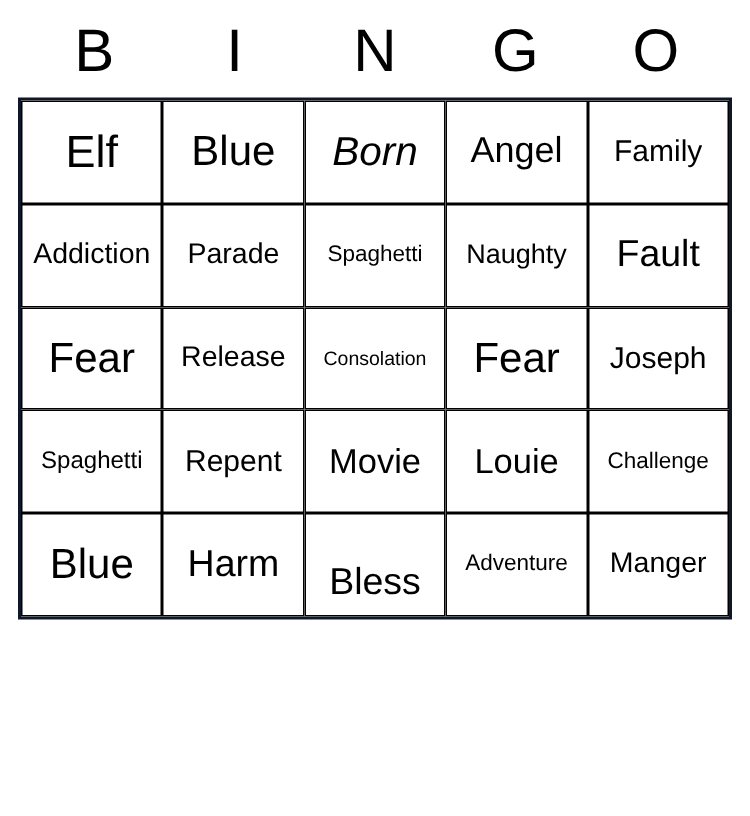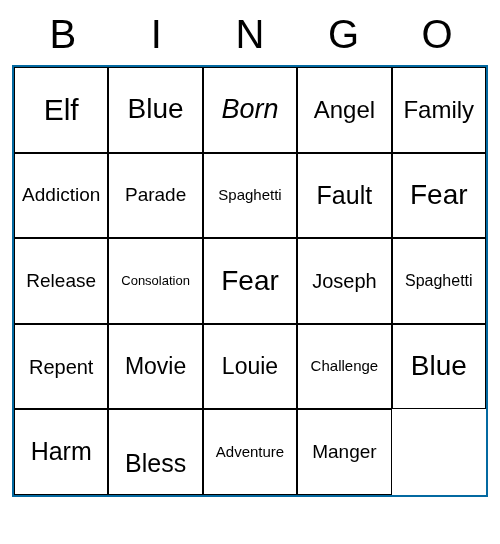--- a/index.html
+++ b/index.html
@@ -26,23 +26,23 @@
       flex: 1;
       text-align: center;
       font-size: 40px;
       font-weight: 400;
       color: #000;
     }
     .grid {
       display: grid;
       grid-template-columns: repeat(5, 1fr);
       grid-template-rows: repeat(5, 1fr);
-      border: 2px solid #0369a1;
+      border: 2px solid #0f172a;
       width: 476px;
-      height: 432px;
+      height: 348px;
     }
     .cell {
       border: 1px solid #000;
       display: flex;
       align-items: center;
       justify-content: center;
       text-align: center;
       padding: 2px;
       overflow: hidden;
       background: #fff;
@@ -71,30 +71,33 @@
       <div class="cell">
         <span style="font-size: 28px;">Blue</span>
       </div>
       <div class="cell">
         <span style="font-size: 27px; font-style: italic;">Born</span>
       </div>
       <div class="cell">
         <span style="font-size: 24px;">Angel</span>
       </div>
       <div class="cell">
-        <span style="font-size: 24px;">Family</span>
+        <span style="font-size: 20px;">Family</span>
       </div>
       <div class="cell">
         <span style="font-size: 19px;">Addiction</span>
       </div>
       <div class="cell">
         <span style="font-size: 19px;">Parade</span>
       </div>
       <div class="cell">
         <span style="font-size: 15px;">Spaghetti</span>
+      </div>
+      <div class="cell">
+        <span style="font-size: 18px;">Naughty</span>
       </div>
       <div class="cell">
         <span style="font-size: 25px;">Fault</span>
       </div>
       <div class="cell">
         <span style="font-size: 28px;">Fear</span>
       </div>
       <div class="cell">
         <span style="font-size: 19px;">Release</span>
       </div>

